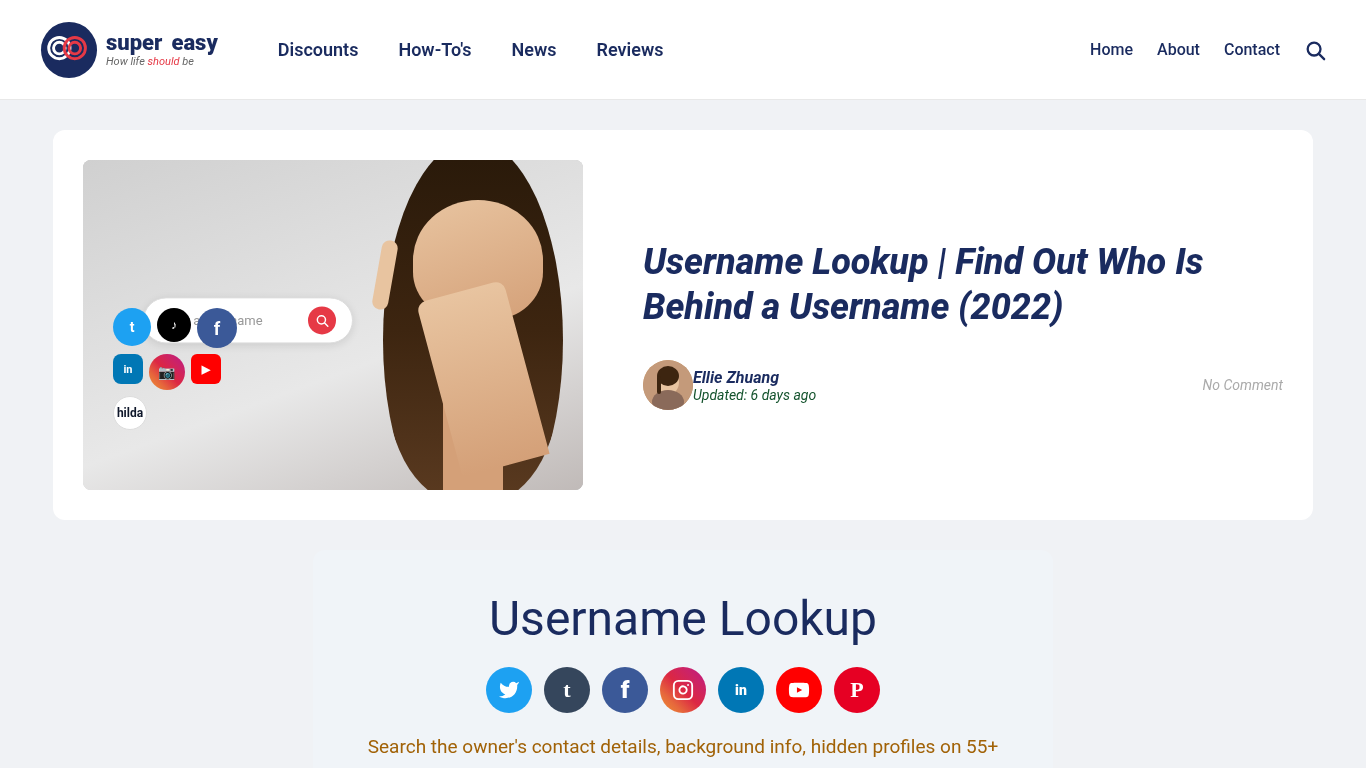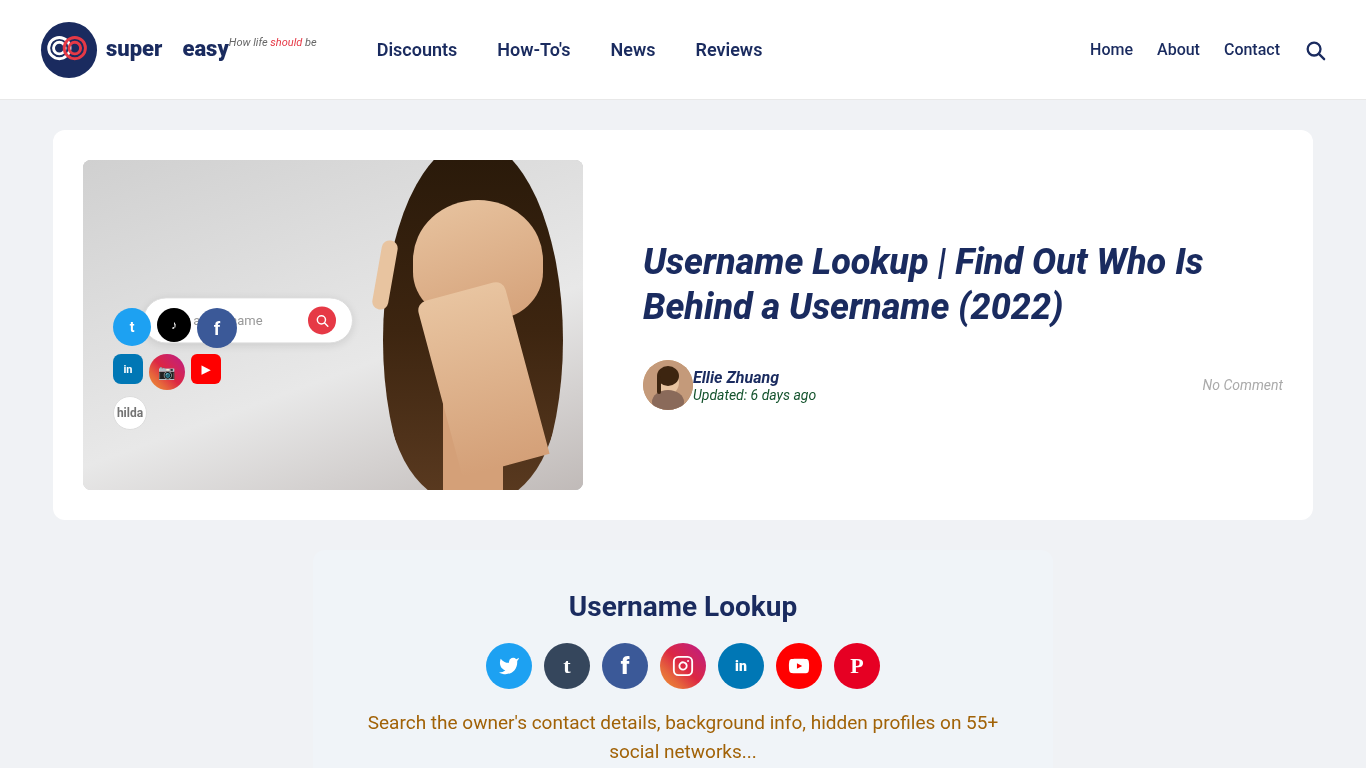--- a/index.html
+++ b/index.html
@@ -18,21 +18,21 @@
     }
     .logo-area {
       display: flex;
       align-items: center;
       gap: 8px;
       margin-right: 60px;
       text-decoration: none;
     }
     .logo-text {
       display: flex;
-      flex-direction: row;
+      flex-direction: column;
       line-height: 1.1;
     }
     .logo-tagline {
       font-size: 11px;
       color: #666;
       font-style: italic;
     }
     .logo-tagline span { color: #e63946; }
 
     .main-nav {
@@ -221,22 +221,22 @@
     
     .lookup-section {
       background: #f0f4f8;
       border-radius: 12px;
       padding: 40px 30px 30px;
       max-width: 740px;
       margin: 0 auto;
       text-align: center;
     }
     .lookup-title {
-      font-size: 28px;
-      font-weight: 700;
+      font-size: 48px;
+      font-weight: 400;
       color: #1a2b5f;
       margin-bottom: 20px;
     }
     .social-icons-row {
       display: flex;
       align-items: center;
       justify-content: center;
       gap: 12px;
       margin-bottom: 20px;
     }
@@ -285,21 +285,21 @@
 
       <circle cx="20" cy="28" r="11" fill="none" stroke="#fff" stroke-width="3"></circle>
       <circle cx="20" cy="28" r="6" fill="none" stroke="#fff" stroke-width="3"></circle>
 
       <circle cx="36" cy="28" r="11" fill="none" stroke="#e63946" stroke-width="3"></circle>
       <circle cx="36" cy="28" r="6" fill="none" stroke="#e63946" stroke-width="3"></circle>
     </svg>
     <div class="logo-text">
       <div style="display:flex; gap:0;">
         <span style="font-size:22px; font-weight:900; color:#1a2b5f;">super</span>
-        <span style="font-size:22px; font-weight:900; color:#1a2b5f; margin-left:20px;">easy</span>
+        <span style="font-size:22px; font-weight:900; color:#1a2b5f; margin-left:9px;">easy</span>
       </div>
       <span class="logo-tagline">
         How life <span style="color:#e63946; ">should</span> be
       </span>
     </div>
   </a>
 
   <nav class="main-nav">
     <a class="nav-link" href="#">Discounts</a>
     <a class="nav-link" href="#">How-To's</a>
@@ -352,21 +352,21 @@
           </div>
         </div>
 
         <div class="social-icons-floating">
           <div class="social-float" style="background:#1da1f2; width:38px; height:38px; border-radius:50%; display:flex; align-items:center; justify-content:center; color:white; font-size:14px; font-weight:bold;">t</div>
           <div class="social-float" style="background:#000; width:34px; height:34px; border-radius:50%; display:flex; align-items:center; justify-content:center; color:white; font-size:12px;">♪</div>
           <div class="social-float" style="background:#3b5998; width:40px; height:40px; border-radius:50%; display:flex; align-items:center; justify-content:center; color:white; font-size:18px; font-weight:bold;">f</div>
           <div class="social-float" style="background:#0077b5; width:30px; height:30px; border-radius:8px; display:flex; align-items:center; justify-content:center; color:white; font-size:11px; font-weight:bold;">in</div>
           <div class="social-float" style="background:linear-gradient(45deg, #f09433, #e6683c, #dc2743, #cc2366, #bc1888); width:36px; height:36px; border-radius:50%; display:flex; align-items:center; justify-content:center; color:white; font-size:14px;">📷</div>
           <div class="social-float" style="background:#ff0000; width:30px; height:30px; border-radius:6px; display:flex; align-items:center; justify-content:center; color:white; font-size:11px;">▶</div>
-          <div class="social-float" style="background:#fff; border: 1px solid #ddd; width:34px; height:34px; border-radius:50%; display:flex; align-items:center; justify-content:center; color:#737373; font-size:12px; font-weight:bold;">hilda</div>
+          <div class="social-float" style="background:#fff; border: 1px solid #ddd; width:34px; height:34px; border-radius:50%; display:flex; align-items:center; justify-content:center; color:#0f172a; font-size:12px; font-weight:bold;">hilda</div>
         </div>
       </div>
     </div>
 
     <div class="article-info">
       <h1 class="article-title">Username Lookup | Find Out Who Is Behind a Username (2022)</h1>
 
       <div class="author-section">
 
         <div class="author-avatar">

